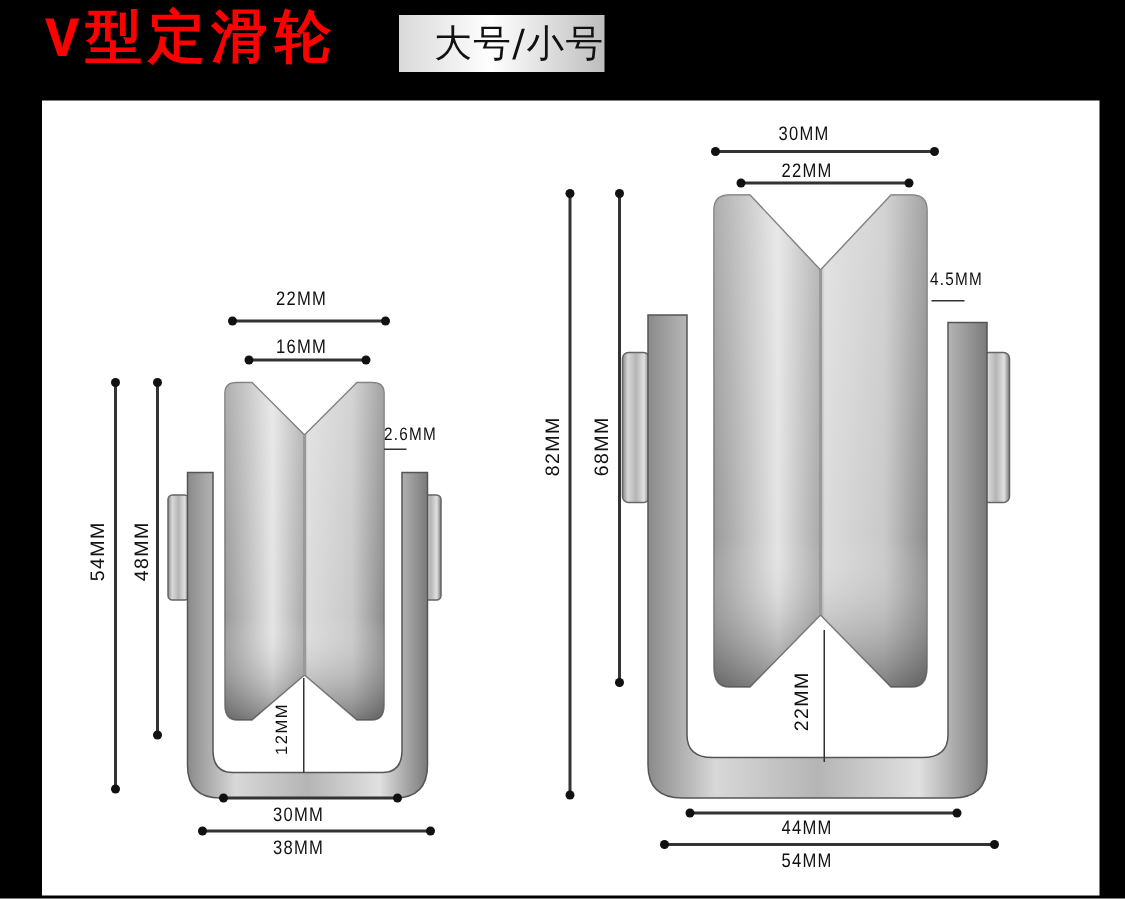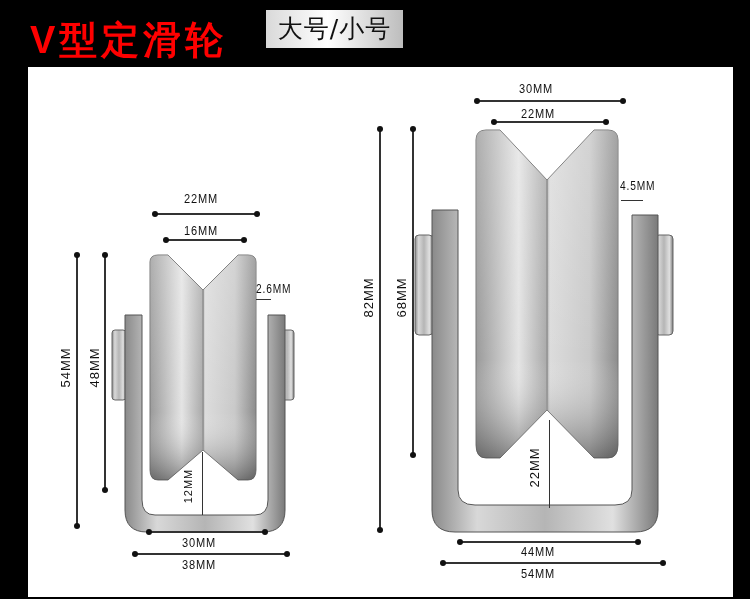--- a/index.html
+++ b/index.html
@@ -1,28 +1,28 @@
 <!DOCTYPE html>
 <html><head>
 <meta charset="utf-8">
 <style>
   html, body { margin: 0; padding: 0; }
   body {
     width: 750px; height: 599px; background: #000; position: relative; overflow: hidden;
     font-family: "DejaVu Sans", sans-serif;
   }
   .title {
-    position: absolute; left: 30px; top: 18px; height: 44px;
+    position: absolute; left: 30px; top: 6px; height: 44px;
     color: #ff0000; font-size: 38px; font-weight: bold; letter-spacing: 4px; line-height: 44px;
-    font-family: Liberation Sans, sans-serif;
+    font-family: Liberation Mono, monospace;
   }
   .badge {
     position: absolute; left: 266px; top: 10px; width: 137px; height: 38px;
     background: linear-gradient(90deg, #d9d9d9 0%, #ffffff 45%, #bdbdbd 100%);
-    color: #111; font-size: 25px; line-height: 38px; text-align: center; letter-spacing: 1px;
+    color: #111; font-size: 25px; line-height: 38px; text-align: right; letter-spacing: 1px;
   }
   .panel {
     position: absolute; left: 28px; top: 67px; width: 705px; height: 530px; background: #fff;
   }
   .dim { position: absolute; font-family: "Liberation Sans", sans-serif; color: #111; font-size: 13px; letter-spacing: 1px; white-space: nowrap; transform: scaleX(0.85); transform-origin: left center; }
   .vt { position: absolute; font-family: "Liberation Sans", sans-serif; color: #111; font-size: 13px; letter-spacing: 1px; white-space: nowrap; transform: rotate(-90deg); transform-origin: center; }
   .hl { position: absolute; height: 2px; background: #333; }
   .vl { position: absolute; width: 2px; background: #333; }
   .dot { position: absolute; width: 6px; height: 6px; border-radius: 50%; background: #111; }
   svg { position: absolute; left: 0; top: 0; }

